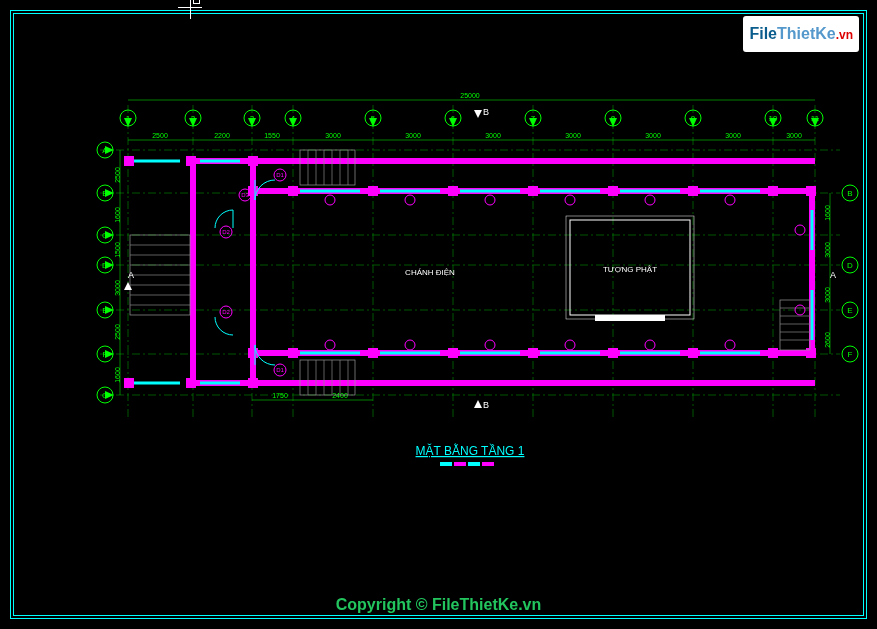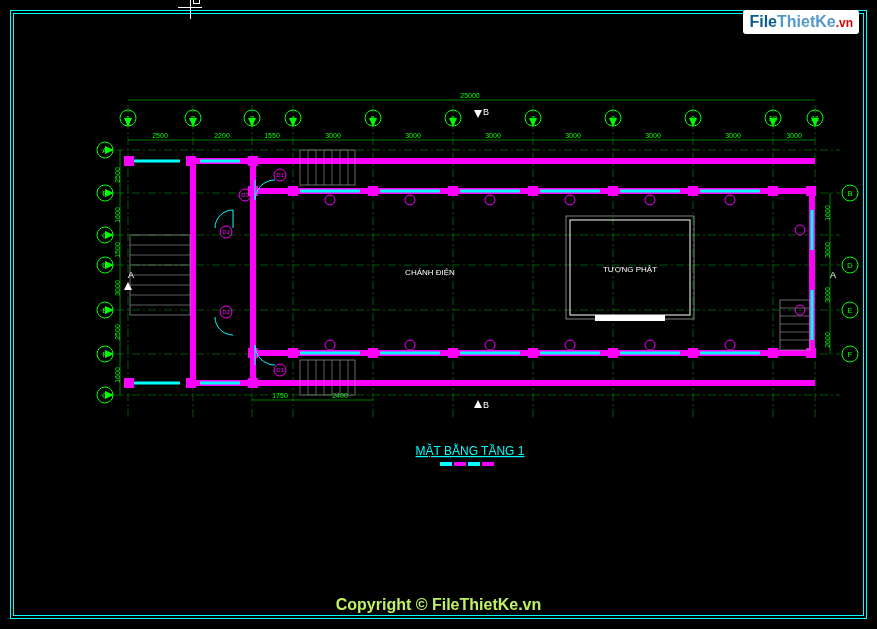--- a/index.html
+++ b/index.html
@@ -24,31 +24,31 @@
   .crosshair {
     position: absolute;
     left: 190px; top: 0;
     pointer-events: none;
   }
   .crosshair .v { position:absolute; width:1px; height:24px; background:#fff; left:0; top:-5px; }
   .crosshair .h { position:absolute; height:1px; width:24px; background:#fff; left:-12px; top:7px; }
   .crosshair .box { position:absolute; width:7px; height:7px; border:1px solid #fff; left:3px; top:-3px; }
   .watermark-logo {
     position: absolute;
-    right: 18px; top: 10px;
+    right: 18px; top: 16px;
     font-size: 16px; font-weight: bold;
     background: #fff; color:#0a5d8c;
-    padding: 3px 6px; border-radius: 3px;
+    padding: 9px 6px; border-radius: 3px;
     font-family: Arial;
   }
   .watermark-logo .vn { color:#d00; font-size:12px; }
   .watermark-logo .k { color:#59c; }
   .copyright {
     position:absolute; left:0; right:0; bottom:15px;
-    text-align:center; color:#bef264; font-size:16px; font-weight:bold;
+    text-align:center; color:#22c55e; font-size:16px; font-weight:bold;
     font-family: Arial;
   }
   svg { position:absolute; left:0; top:0; }
   .gridlabel { fill:#00ff00; font-size:8px; font-family:Arial; text-anchor:middle; }
   .roomlabel { fill:#fff; font-size:8px; font-family:Arial; text-anchor:middle; }
   .dimlabel { fill:#00ff00; font-size:7px; font-family:Arial; text-anchor:middle; }
   .calloutlabel { fill:#ff00ff; font-size:6px; font-family:Arial; text-anchor:middle; }
   .titlelabel { fill:#00ffff; font-size:12px; font-family:Arial; text-anchor:middle; text-decoration:underline; }
 </style>
 </head>

